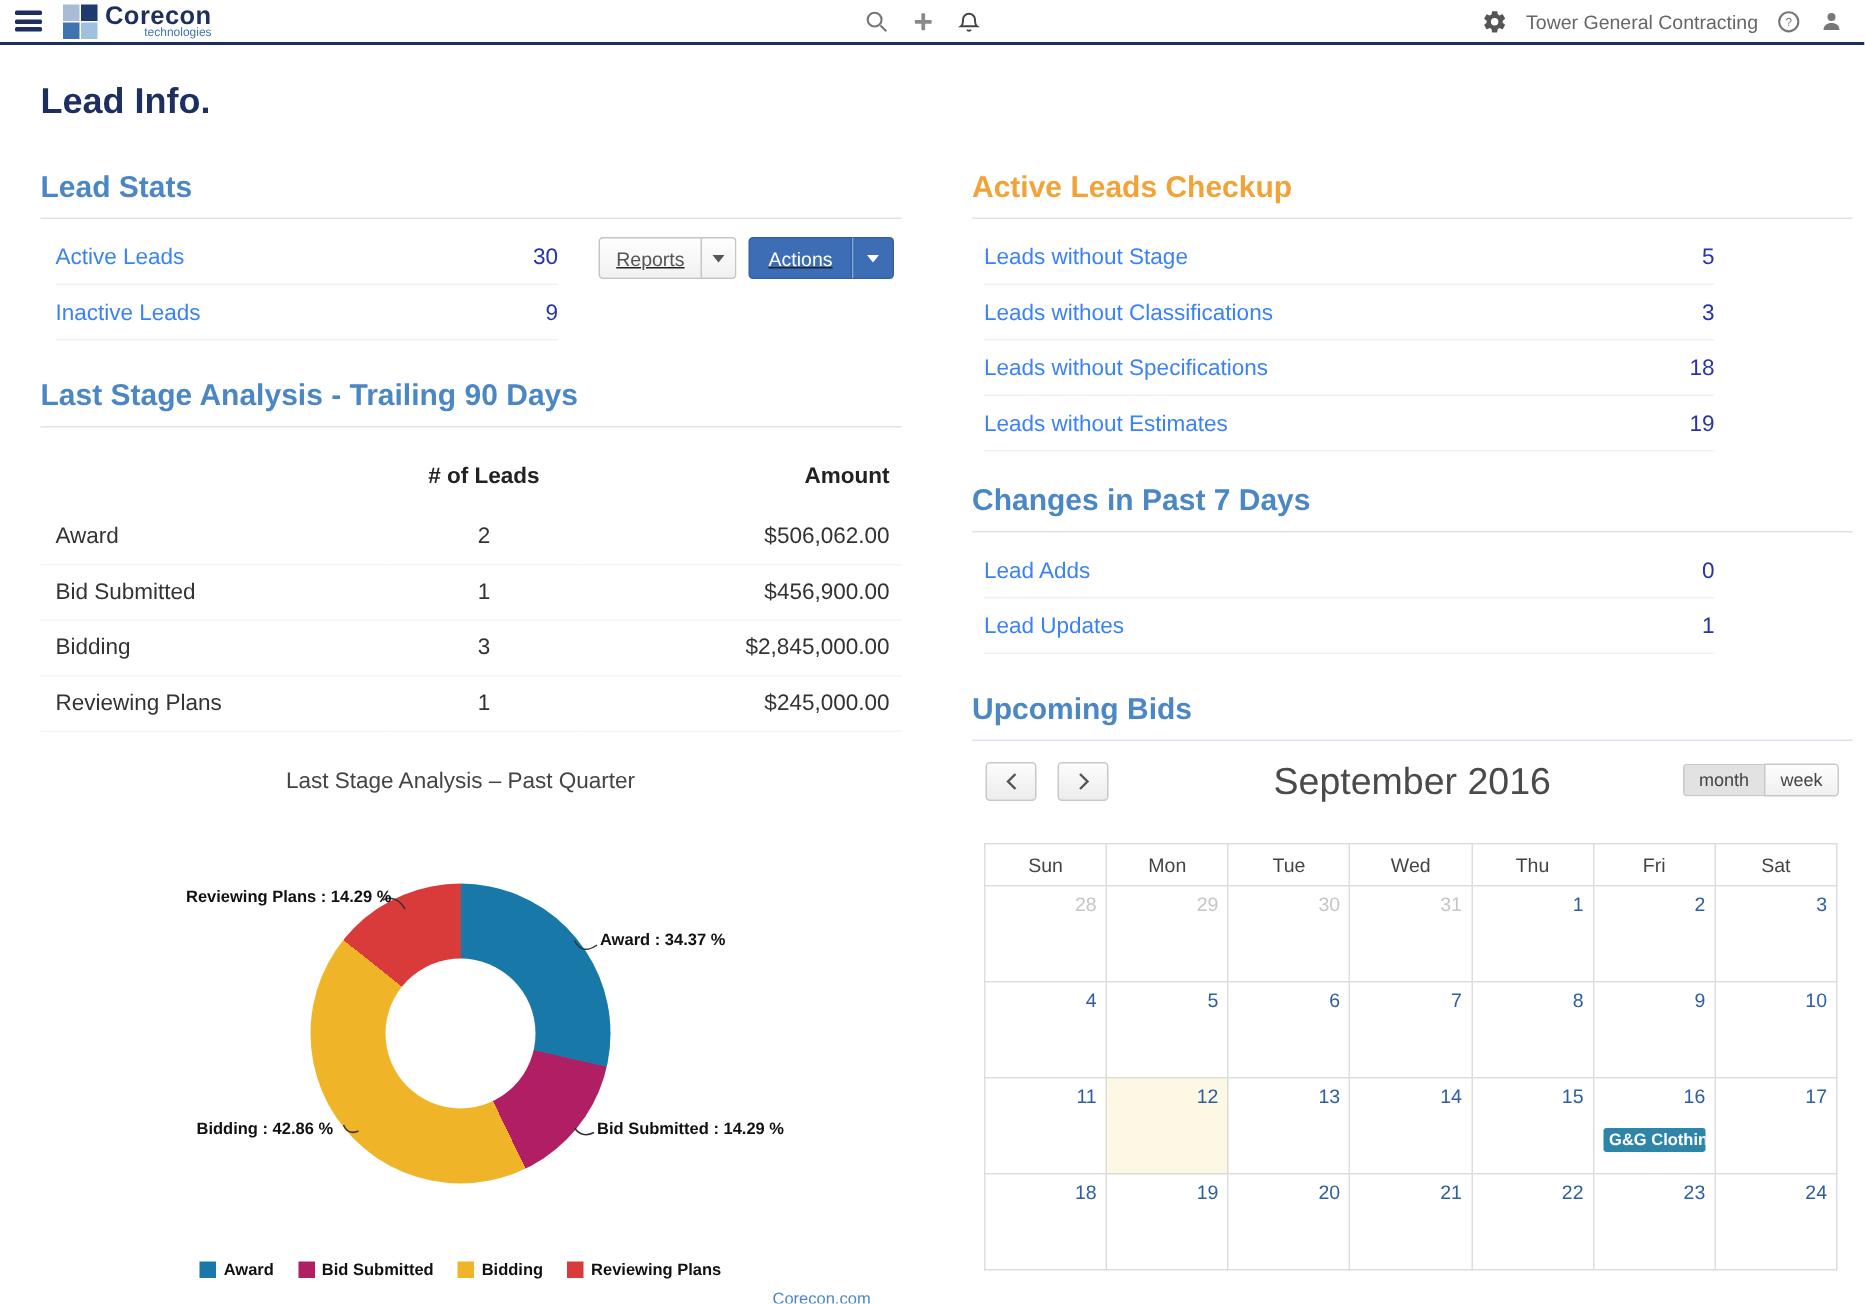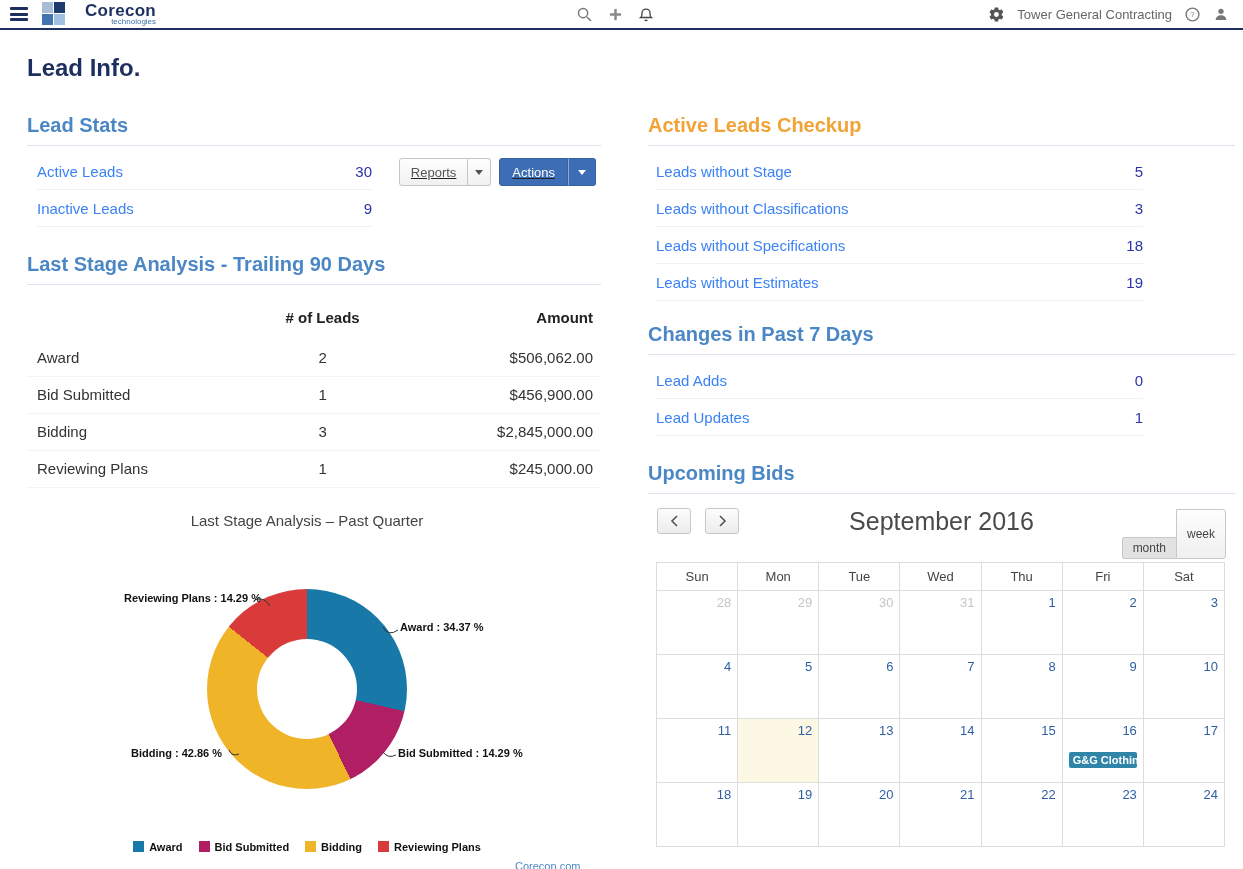--- a/index.html
+++ b/index.html
@@ -6,21 +6,21 @@
   html,body{width:1243px;height:869px;overflow:hidden;background:#fff;
     font-family:"Liberation Sans",sans-serif;color:#222;}
   button{font-family:inherit;}
 
   
   .topbar{height:30px;display:flex;align-items:center;justify-content:space-between;
     border-bottom:2px solid var(--navy);position:relative;padding:0 14px 0 10px;}
   .tb-left{display:flex;align-items:center;gap:10px;}
   .hamburger{background:none;border:none;cursor:pointer;width:22px;padding:2px 0;}
   .hamburger span{display:block;width:18px;height:3px;background:var(--navy);margin:2.5px 0;border-radius:1px;}
-  .logo{display:flex;align-items:flex-start;gap:20px;cursor:pointer;}
+  .logo{display:flex;align-items:center;gap:5px;cursor:pointer;}
   .logo-mark{width:23px;height:23px;display:grid;grid-template-columns:1fr 1fr;grid-template-rows:1fr 1fr;gap:1px;}
   .logo-mark i{display:block;}
   .logo-mark .q1{background:#a9bcd6;}.logo-mark .q2{background:#1f3a6e;}
   .logo-mark .q3{background:#3f74ae;}.logo-mark .q4{background:#9fc0de;}
   .logo-text{display:flex;flex-direction:column;line-height:1;}
   .logo-title{font-size:17px;font-weight:700;color:var(--navy);letter-spacing:.3px;}
   .logo-sub{font-size:8px;color:#3f74ae;align-self:flex-end;margin-top:-1px;}
   .tb-center{position:absolute;left:576px;top:0;height:100%;display:flex;align-items:center;gap:15px;}
   .tb-icon{background:none;border:none;cursor:pointer;display:flex;align-items:center;color:#666;padding:0;}
   .tb-right{display:flex;align-items:center;gap:12px;}
@@ -93,21 +93,21 @@
   .cal-nav{position:relative;height:30px;display:flex;align-items:center;padding-left:9px;gap:14px;}
   .cal-btn{width:34px;height:26px;border:1px solid #c8c8c8;border-radius:3px;
     background:linear-gradient(#fdfdfd,#ececec);display:flex;align-items:center;justify-content:center;
     cursor:pointer;color:#555;}
   .cal-title{position:absolute;left:0;right:0;text-align:center;font-size:25px;color:#4a4a4a;pointer-events:none;}
   .cal-views{position:absolute;right:9px;top:3px;display:flex;}
   .view-btn{font-size:12px;padding:3px 10px;border:1px solid #c8c8c8;
     background:linear-gradient(#fdfdfd,#f0f0f0);color:#444;cursor:pointer;}
   .view-btn:first-child{border-radius:3px 0 0 3px;border-right:none;}
   .view-btn:last-child{border-radius:0 3px 3px 0;}
-  .view-btn.active{background:#e2e2e2;margin-top:28px;}
+  .view-btn.active{background:#e2e2e2;}
   .cal-table{border-collapse:collapse;width:569px;margin-left:8px;margin-top:26px;table-layout:fixed;}
   .cal-th{border:1px solid #ddd;height:28px;font-size:13px;font-weight:400;color:#444;text-align:center;}
   .cal-td{border:1px solid #ddd;height:64px;vertical-align:top;text-align:right;padding:4px 6px;
     font-size:13px;color:var(--date-blue);cursor:pointer;}
   .cal-td.other{color:#c6c6c6;}
   .cal-td.today{background:var(--today-bg);}
   .cal-event{margin-top:14px;background:var(--event-teal);color:#fff;font-size:11px;font-weight:700;
     text-align:left;padding:2px 4px;border-radius:2px;white-space:nowrap;overflow:hidden;cursor:pointer;}
 </style>
 </head>

